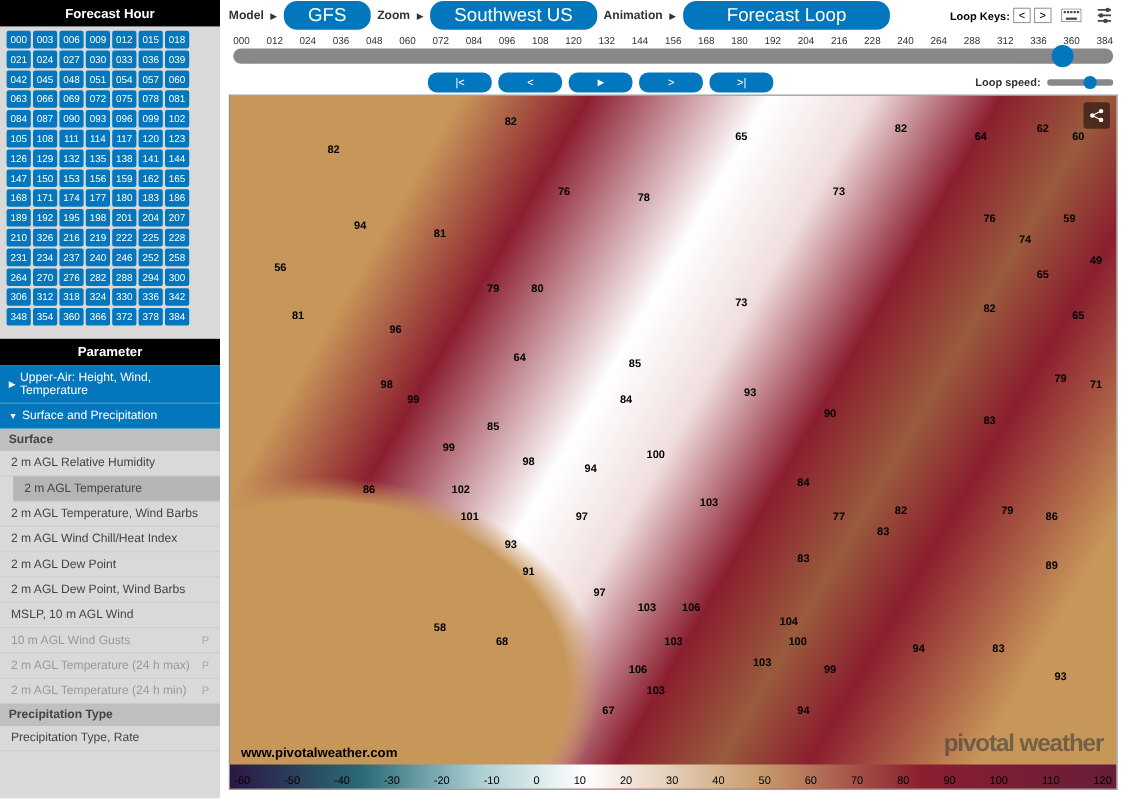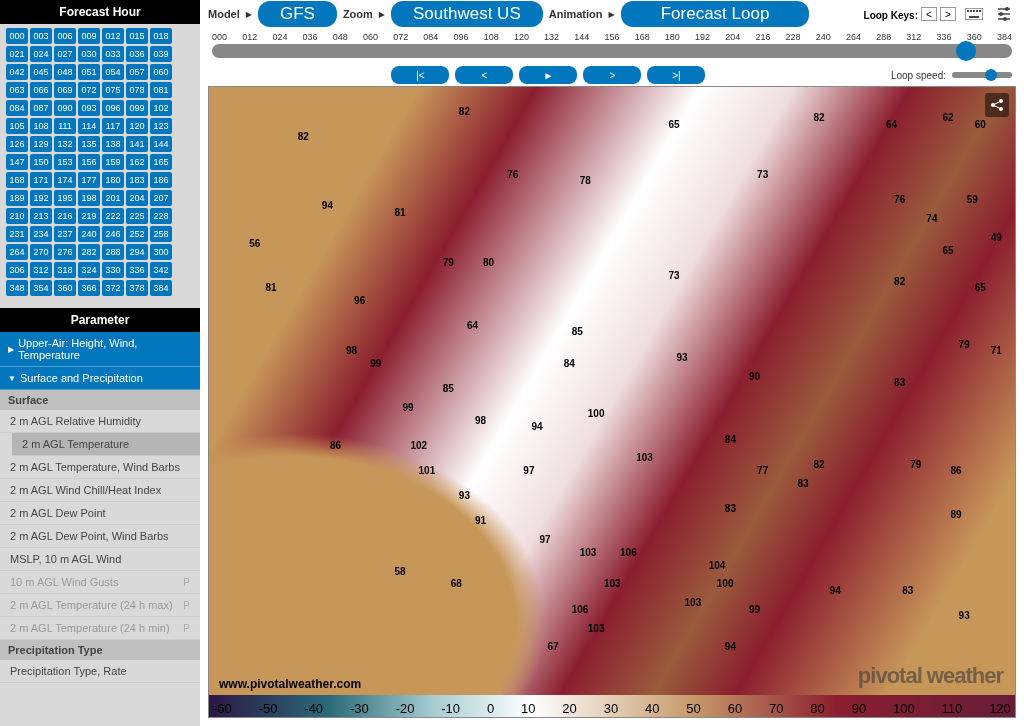--- a/index.html
+++ b/index.html
@@ -28,36 +28,36 @@
 .loop-keys { display: flex; align-items: flex-end; gap: 3px; }
 .loop-keys span { font-size: 10px; font-weight: bold; }
 .lk-box { width: 16px; height: 14px; background: #fff; border: 1px solid #999; display: flex; align-items: center; justify-content: center; cursor: pointer; font-size: 10px; }
 .icon-btn { width: 24px; height: 18px; display: flex; align-items: center; justify-content: center; cursor: pointer; color: #444; }
 .ticks { display: flex; justify-content: space-between; padding: 4px 12px 0; font-size: 9px; color: #333; }
 .slider-track { height: 14px; background: #888; margin: 2px 12px 6px; border-radius: 7px; position: relative; }
 .slider-thumb { width: 20px; height: 20px; background: #0277bd; border-radius: 50%; position: absolute; top: -3px; left: 93%; cursor: pointer; }
 .ctrl-row { display: flex; align-items: center; gap: 6px; padding: 2px 12px; }
 .ctrl-spacer { flex: 1; }
 .play-btn { background: #0277bd; color: #fff; width: 58px; height: 18px; border-radius: 8px; display: flex; align-items: center; justify-content: center; font-size: 10px; cursor: pointer; }
-.loop-speed-label { font-size: 10px; font-weight: normal; color: #333; }
+.loop-speed-label { font-size: 10px; font-weight: bold; color: #333; }
 .speed-track { width: 60px; height: 6px; background: #888; border-radius: 3px; position: relative; }
 .speed-thumb { width: 12px; height: 12px; background: #0277bd; border-radius: 50%; position: absolute; top: -3px; left: 55%; cursor: pointer; }
 .map-header { display: flex; justify-content: space-between; padding: 0 12px 2px; }
 .map-title { font-weight: bold; font-size: 13px; }
 .map-sub { font-size: 11px; }
 .map-area { position: relative; flex: 1; margin: 0 8px 8px; border: 1px solid #888; overflow: hidden;
   background: radial-gradient(ellipse at 10% 85%, #c79659 0%, #c79659 22%, transparent 25%),
               linear-gradient(120deg, #c79659 18%, #8b1e2f 28%, #ffffff 42%, #f0dede 50%, #8b1e2f 60%, #9a5b3c 68%, #8b1e2f 75%, #c79659 88%);
 }
 .temp-label { position: absolute; font-size: 10px; font-weight: bold; color: #000; }
 .share-icon { position: absolute; top: 6px; right: 6px; width: 24px; height: 24px; background: rgba(0,0,0,0.5); color: #fff; display: flex; align-items: center; justify-content: center; border-radius: 3px; cursor: pointer; font-size: 14px; }
 .watermark { position: absolute; bottom: 28px; right: 12px; font-size: 22px; font-weight: bold; color: rgba(60,60,60,0.6); letter-spacing: -1px; }
 .url-mark { position: absolute; bottom: 26px; left: 10px; font-size: 12px; font-weight: bold; color: #000; }
 .colorbar { position: absolute; bottom: 0; left: 0; right: 0; height: 22px; background: linear-gradient(90deg,#2b1744 0%,#2b6b78 15%,#a9cdd2 28%,#ffffff 40%,#c79a6b 60%,#8b1e2f 78%,#661d3a 100%); display: flex; justify-content: space-between; align-items: flex-end; padding: 0 4px 1px; }
-.colorbar span { font-size: 13px; color: #000; }
+.colorbar span { font-size: 10px; color: #000; }
 </style>
 </head>
 <body>
 
 <div class="sidebar">
   <div class="side-header">Forecast Hour</div>
   <div class="hour-grid" id="hour-grid">
       <div class="hour-btn">000</div>
       <div class="hour-btn">003</div>
       <div class="hour-btn">006</div>
@@ -122,21 +122,21 @@
       <div class="hour-btn">183</div>
       <div class="hour-btn">186</div>
       <div class="hour-btn">189</div>
       <div class="hour-btn">192</div>
       <div class="hour-btn">195</div>
       <div class="hour-btn">198</div>
       <div class="hour-btn">201</div>
       <div class="hour-btn">204</div>
       <div class="hour-btn">207</div>
       <div class="hour-btn">210</div>
-      <div class="hour-btn">213</div>
+      <div class="hour-btn">326</div>
       <div class="hour-btn">216</div>
       <div class="hour-btn">219</div>
       <div class="hour-btn">222</div>
       <div class="hour-btn">225</div>
       <div class="hour-btn">228</div>
       <div class="hour-btn">231</div>
       <div class="hour-btn">234</div>
       <div class="hour-btn">237</div>
       <div class="hour-btn">240</div>
       <div class="hour-btn">246</div>

